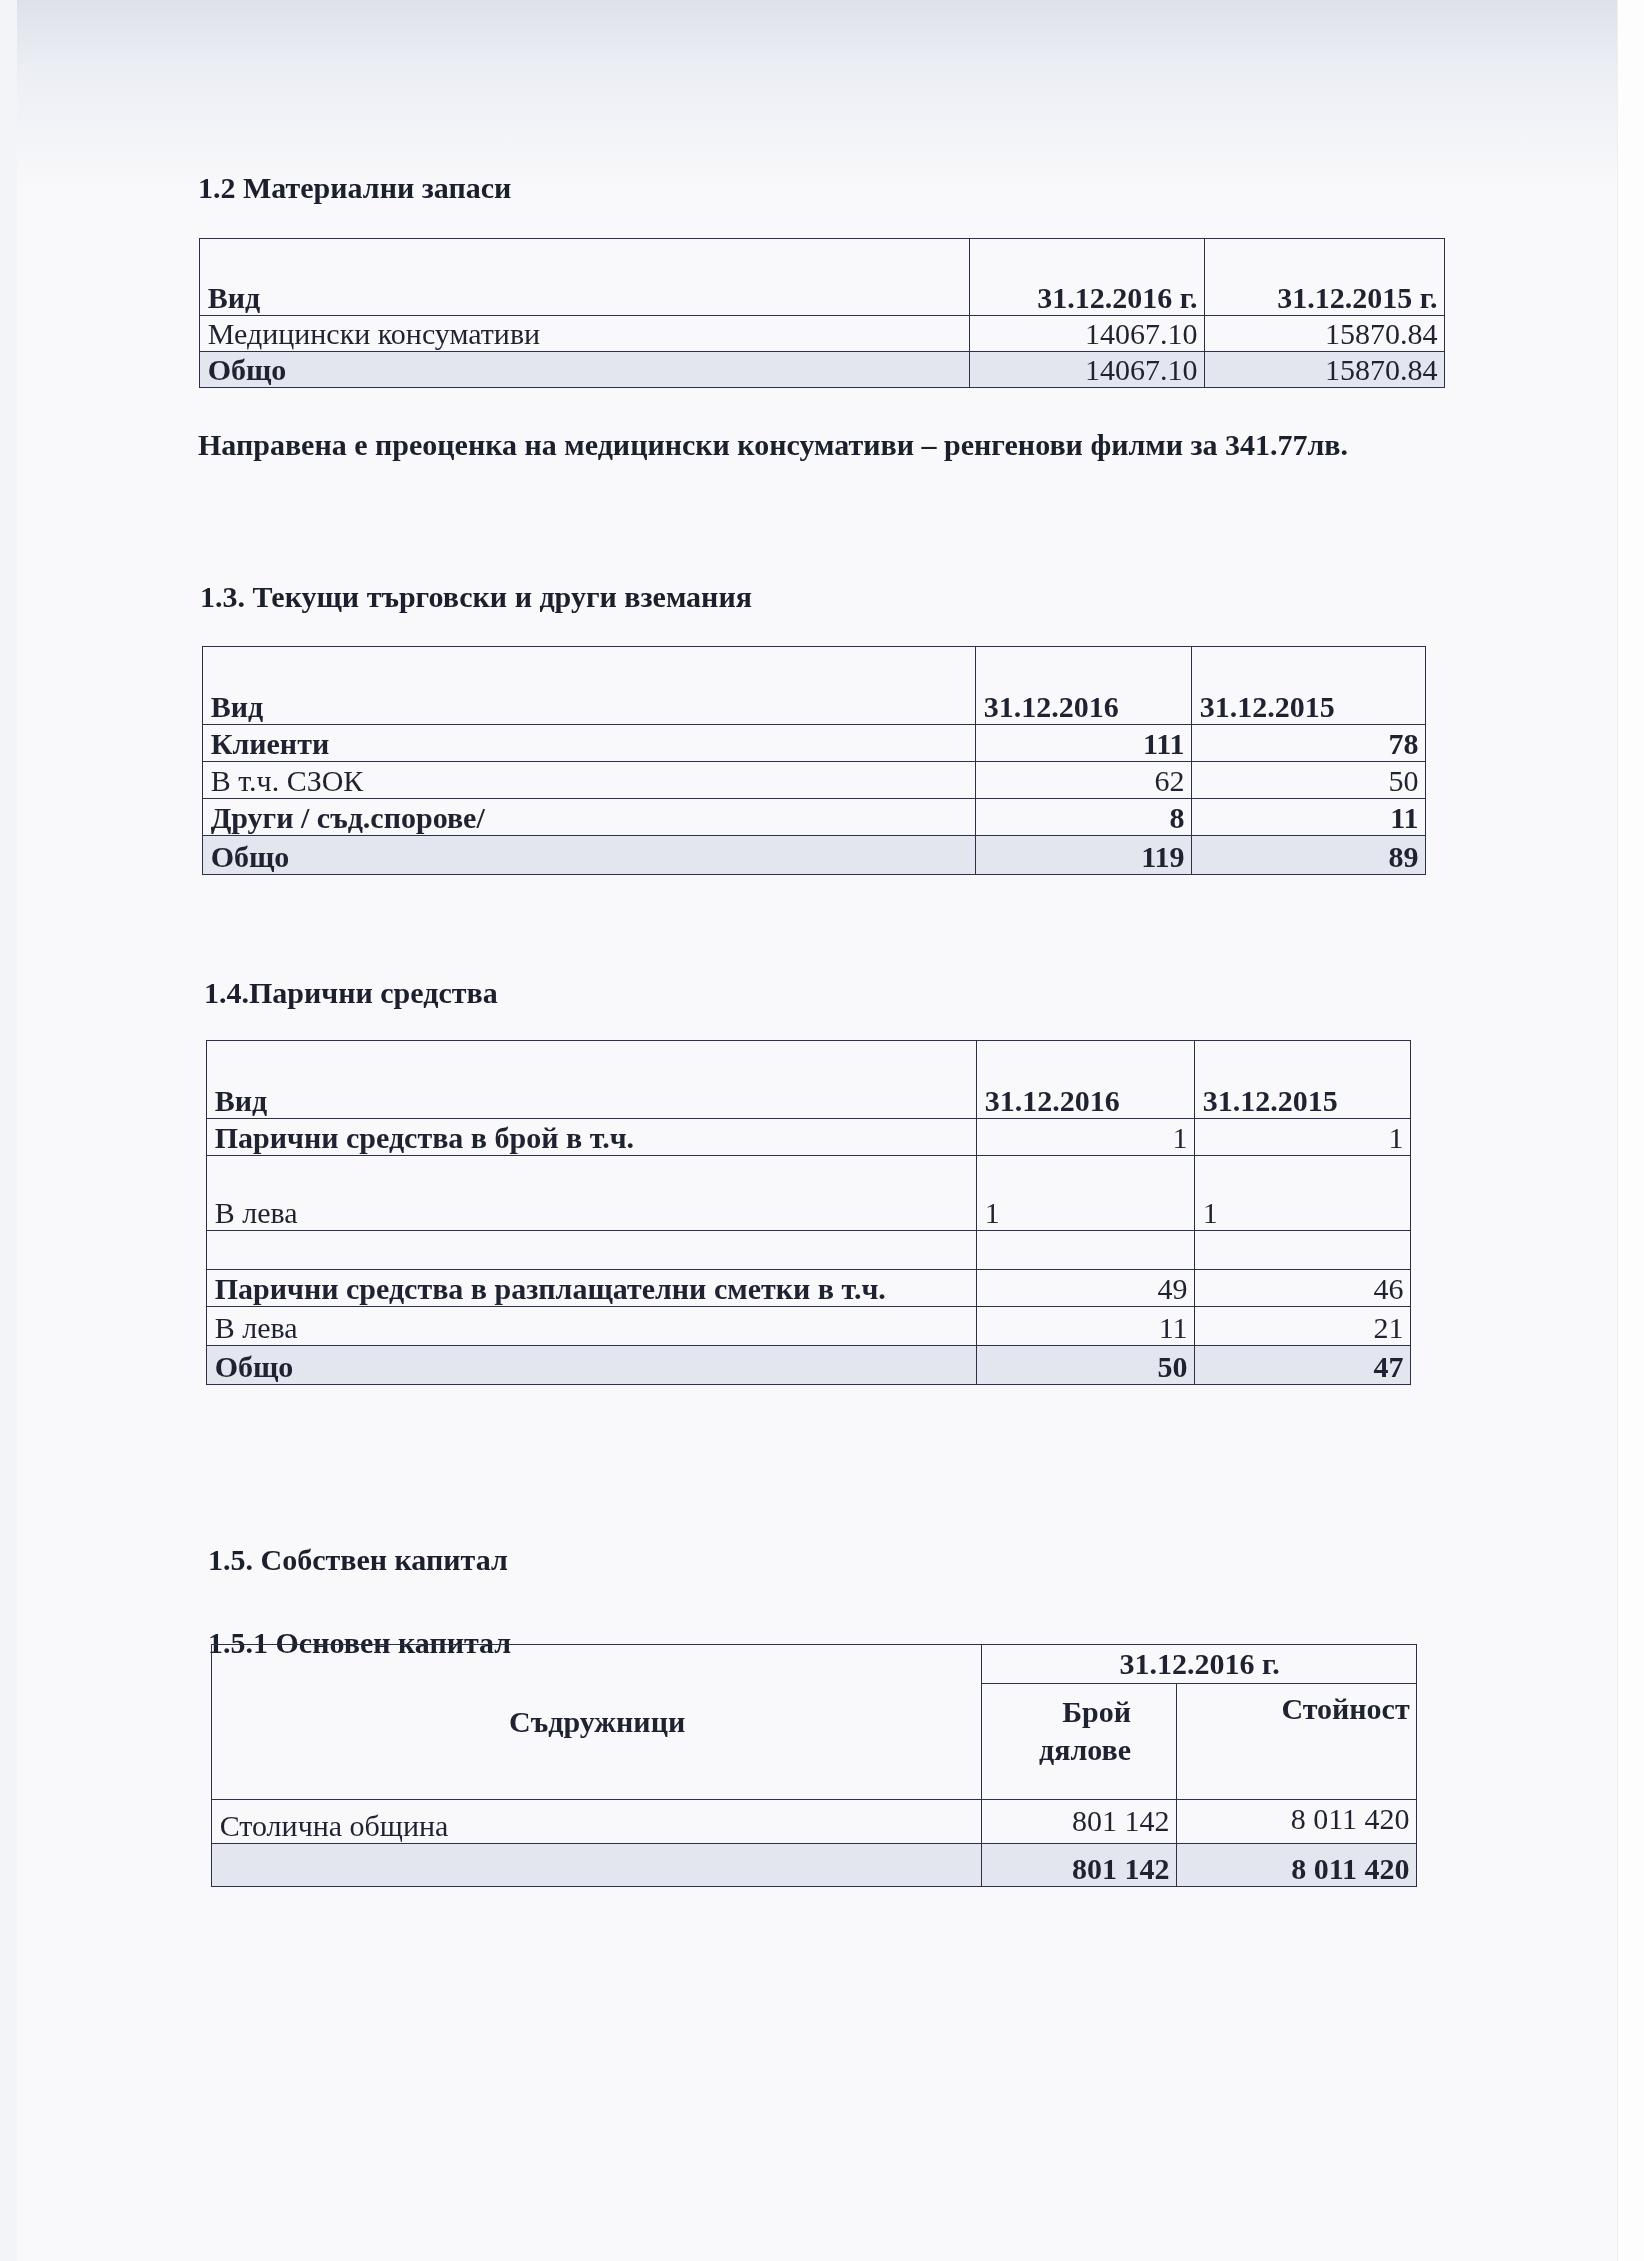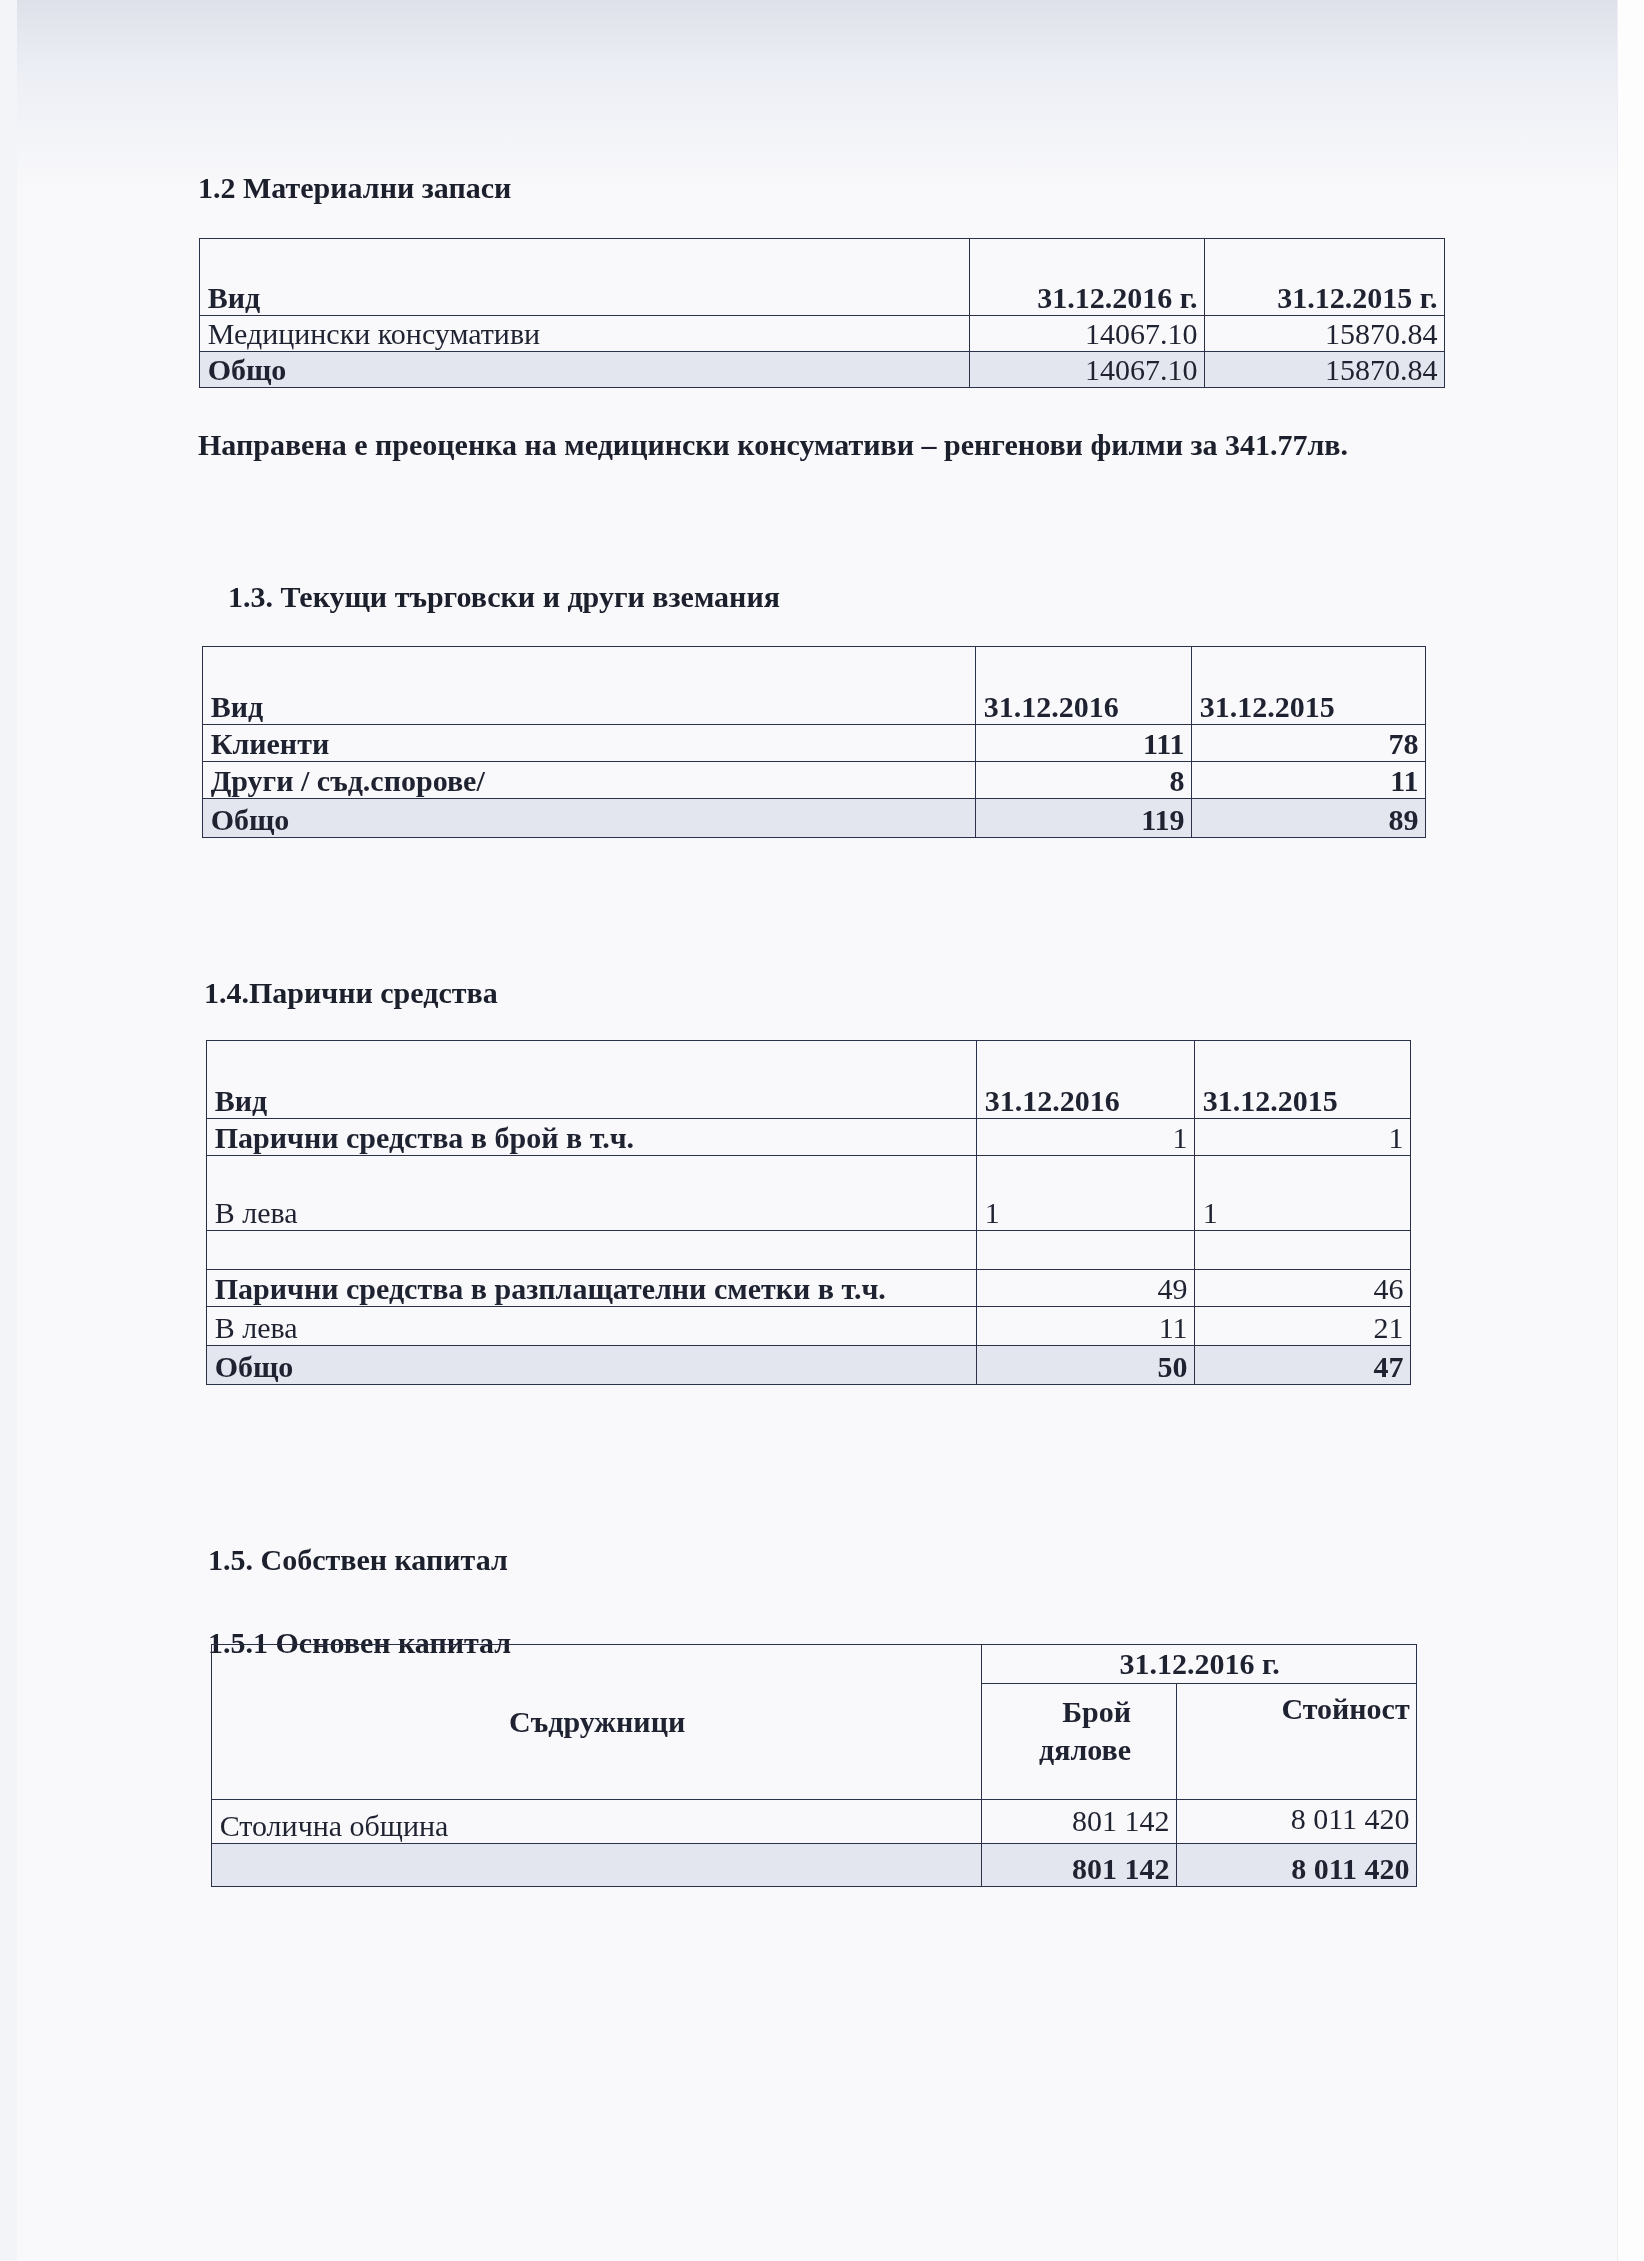--- a/index.html
+++ b/index.html
@@ -74,40 +74,45 @@
   <tr class="total" style="height:36px">
     <td class="b">Общо</td>
     <td class="num">14067.10</td>
     <td class="num">15870.84</td>
   </tr>
 </tbody>
   </table>
 
 <div class="para">Направена е преоценка на медицински консумативи – ренгенови филми за 341.77лв.</div>
 
-<div class="h" style="left:200px; top:582px;margin-left:28px;">1.3. Текущи търговски и други вземания</div>
+<div class="h" style="left:200px; top:582px;">1.3. Текущи търговски и други вземания</div>
 
 <table class="t" style="left:202px; top:646px; width:1223px;">
   <colgroup>
       <col style="width:773px">
       <col style="width:216px">
       <col style="width:234px">
     </colgroup>
   <tbody>
       <tr style="height:78px">
     <td class="b">Вид</td>
     <td class="b">31.12.2016</td>
     <td class="b">31.12.2015</td>
   </tr>
   <tr style="height:37px">
     <td class="b">Клиенти</td>
     <td class="b num">111</td>
     <td class="b num">78</td>
   </tr>
   <tr style="height:37px">
+    <td>В т.ч. СЗОК</td>
+    <td class="num">62</td>
+    <td class="num">50</td>
+  </tr>
+  <tr style="height:37px">
     <td class="b">Други / съд.спорове/</td>
     <td class="b num">8</td>
     <td class="b num">11</td>
   </tr>
   <tr class="total" style="height:39px">
     <td class="b">Общо</td>
     <td class="b num">119</td>
     <td class="b num">89</td>
   </tr>
 </tbody>

